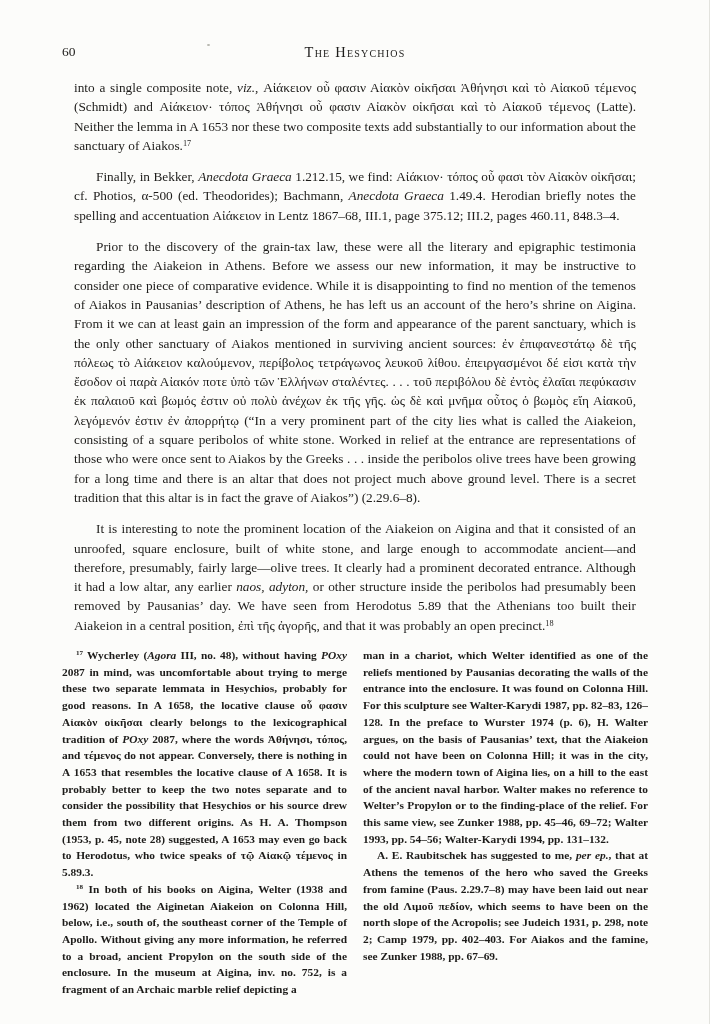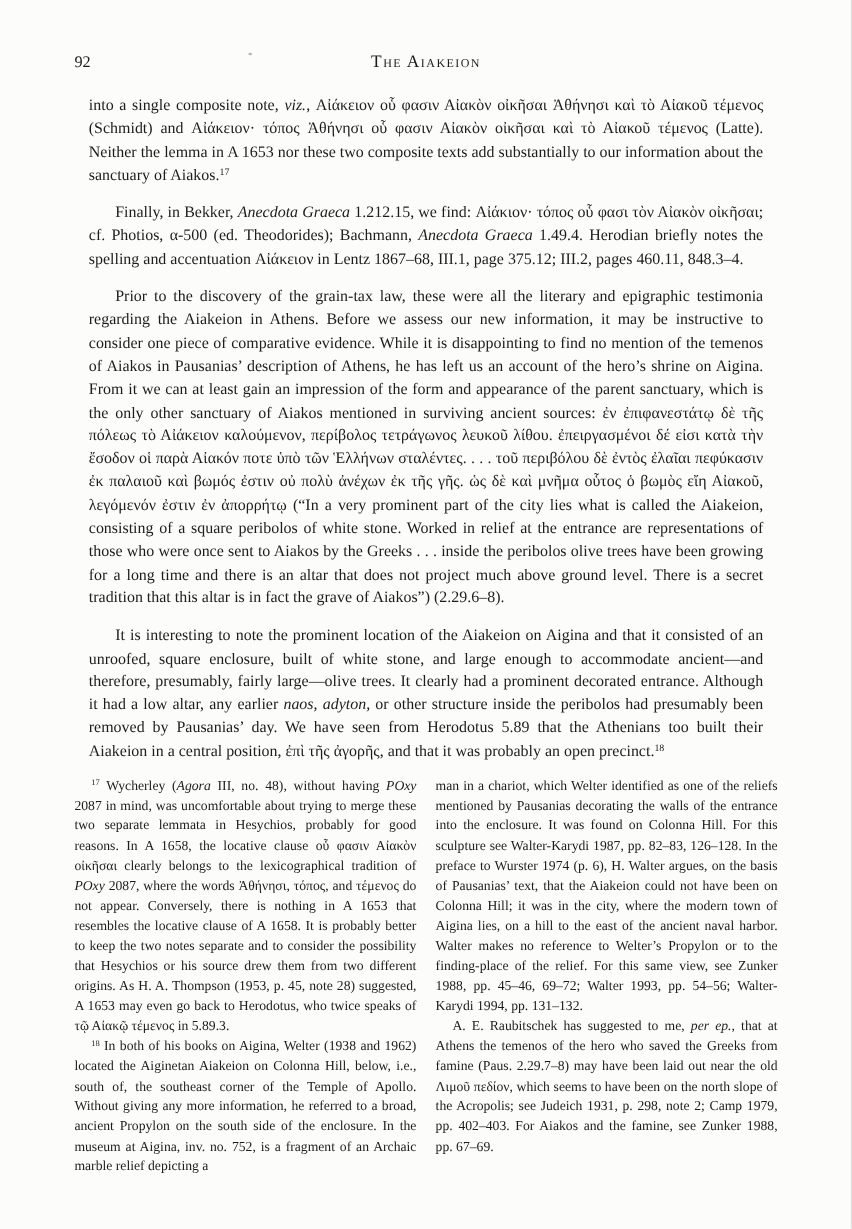--- a/index.html
+++ b/index.html
@@ -41,20 +41,21 @@
   sup {
     font-size: 0.62em;
     line-height: 0;
     vertical-align: baseline;
     position: relative;
     top: -0.5em;
   }
   .footnotes {
     display: flex;
     gap: 16px;
+    font-weight: bold;
   }
   .fn-col {
     width: 285px;
     font-size: 11.4px;
     line-height: 16.7px;
     text-align: justify;
   }
   .fn { margin: 0; }
   .fn.indent { text-indent: 14px; }
   .speck {
@@ -67,22 +68,22 @@
     position: absolute; right: 0; top: 0; bottom: 0;
     width: 1px; background: #e3e3de;
   }
 </style>
 </head>
 <body>
 
 <div class="page">
 
   <header class="running-header">
-    <span class="page-num">92</span>
-    <span class="head-title">The Aiakeion</span>
+    <span class="page-num">60</span>
+    <span class="head-title">The Hesychios</span>
   </header>
 
   <main class="body-text">
     <p class="para no-indent"><span>into a single composite note, </span><span class="it">viz.</span><span>, Αἰάκειον οὗ φασιν Αἰακὸν οἰκῆσαι Ἀθήνησι καὶ τὸ Αἰακοῦ τέμενος (Schmidt) and Αἰάκειον· τόπος Ἀθήνησι οὗ φασιν Αἰακὸν οἰκῆσαι καὶ τὸ Αἰακοῦ τέμενος (Latte).  Neither the lemma in A 1653 nor these two composite texts add substantially to our information about the sanctuary of Aiakos.</span><sup>17</sup></p>
     <p class="para"><span>Finally, in Bekker, </span><span class="it">Anecdota Graeca</span><span> 1.212.15, we find: Αἰάκιον· τόπος οὗ φασι τὸν Αἰακὸν οἰκῆσαι; cf. Photios, α-500 (ed. Theodorides); Bachmann, </span><span class="it">Anecdota Graeca</span><span> 1.49.4.  Herodian briefly notes the spelling and accentuation Αἰάκειον in Lentz 1867–68, III.1, page 375.12; III.2, pages 460.11, 848.3–4.</span></p>
     <p class="para"><span>Prior to the discovery of the grain-tax law, these were all the literary and epigraphic testimonia regarding the Aiakeion in Athens.  Before we assess our new information, it may be instructive to consider one piece of comparative evidence.  While it is disappointing to find no mention of the temenos of Aiakos in Pausanias’ description of Athens, he has left us an account of the hero’s shrine on Aigina.  From it we can at least gain an impression of the form and appearance of the parent sanctuary, which is the only other sanctuary of Aiakos mentioned in surviving ancient sources: ἐν ἐπιφανεστάτῳ δὲ τῆς πόλεως τὸ Αἰάκειον καλούμενον, περίβολος τετράγωνος λευκοῦ λίθου. ἐπειργασμένοι δέ εἰσι κατὰ τὴν ἔσοδον οἱ παρὰ Αἰακόν ποτε ὑπὸ τῶν Ἑλλήνων σταλέντες. . . . τοῦ περιβόλου δὲ ἐντὸς ἐλαῖαι πεφύκασιν ἐκ παλαιοῦ καὶ βωμός ἐστιν οὐ πολὺ ἀνέχων ἐκ τῆς γῆς.  ὡς δὲ καὶ μνῆμα οὗτος ὁ βωμὸς εἴη Αἰακοῦ, λεγόμενόν ἐστιν ἐν ἀπορρήτῳ (“In a very prominent part of the city lies what is called the Aiakeion, consisting of a square peribolos of white stone.  Worked in relief at the entrance are representations of those who were once sent to Aiakos by the Greeks . . . inside the peribolos olive trees have been growing for a long time and there is an altar that does not project much above ground level.  There is a secret tradition that this altar is in fact the grave of Aiakos”) (2.29.6–8).</span></p>
     <p class="para"><span>It is interesting to note the prominent location of the Aiakeion on Aigina and that it consisted of an unroofed, square enclosure, built of white stone, and large enough to accommodate ancient—and therefore, presumably, fairly large—olive trees.  It clearly had a prominent decorated entrance.  Although it had a low altar, any earlier </span><span class="it">naos, adyton,</span><span> or other structure inside the peribolos had presumably been removed by Pausanias’ day.  We have seen from Herodotus 5.89 that the Athenians too built their Aiakeion in a central position, ἐπὶ τῆς ἀγορῆς, and that it was probably an open precinct.</span><sup>18</sup></p>
   </main>
 
   <section class="footnotes">

